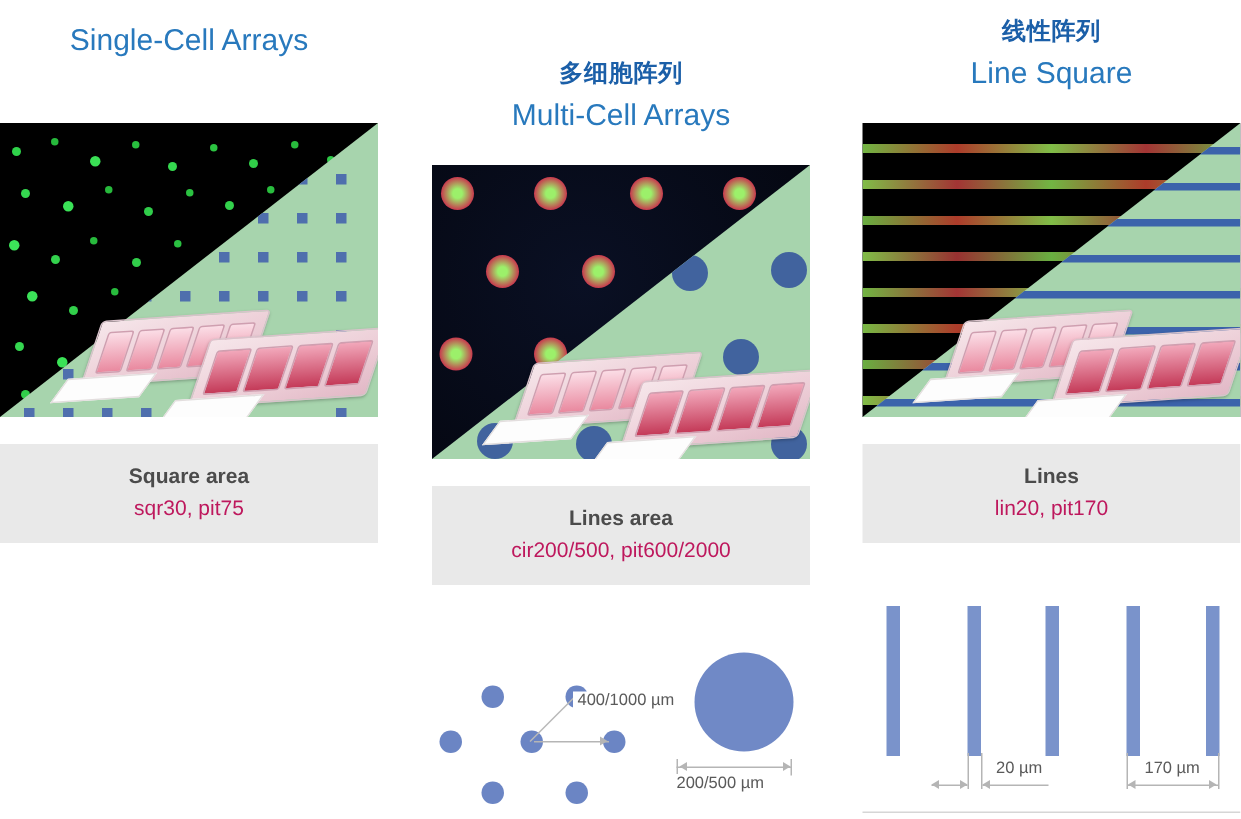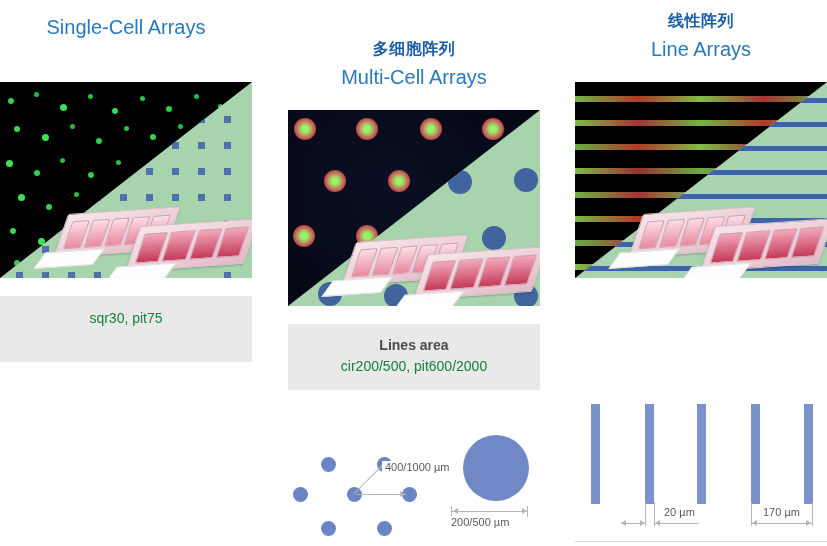--- a/index.html
+++ b/index.html
@@ -71,21 +71,21 @@
   }
 
   
   .caption {
     position: absolute; top: 296px; left: 0;
     width: 252px; height: 66px;
     background: #e9e9e9; text-align: center;
     padding-top: 11px;
   }
   .cap-title { font-size: 14px; font-weight: bold; color: #4b4b4b; line-height: 20px; }
-  .cap-sub   { font-size: 14px; color: #15803d; line-height: 22px; }
+  .cap-sub   { font-size: 14px; color: #be185d; line-height: 22px; }
 
   
   .diagram {
     position: absolute; top: 382px; left: 0;
     width: 252px; height: 160px;
     background: #fff;
     border-bottom: 1px solid #d6d6d6;
   }
   .dsq   { position: absolute; background: #6b85c4; }
   .dcirc { position: absolute; border-radius: 50%; background: #6b85c4; }
@@ -206,20 +206,21 @@
               <div class="well"></div>
               <div class="well"></div>
               <div class="well"></div>
             </div>
           <div class="foot"></div>
         </div>
       </div>
     </div>
 
     <div class="caption">
+      <div class="cap-title">Square area</div>
       <div class="cap-sub">sqr30, pit75</div>
     </div>
 
   </div>
 
   <div class="col col-2">
 
     <div class="head-wrap">
       <div class="head-cn">多细胞阵列</div>
       <div class="head-en">Multi-Cell Arrays</div>
@@ -293,21 +294,21 @@
       <div class="arrow arrow-l" style="left:165px;top:98px;"></div>
       <div class="arrow arrow-r" style="left:234px;top:98px;"></div>
       <div class="dim-label" style="left:160px;top:106px;">200/500 µm</div>
     </div>
   </div>
 
   <div class="col col-3">
 
     <div class="head-wrap">
       <div class="head-cn">线性阵列</div>
-      <div class="head-en">Line Arrays</div>
+      <div class="head-en">Line Square</div>
     </div>
 
     <div class="photo">
       <div class="dark-layer">
         <div class="gline" style="left:0;top:14px;width:252px;height:6px;background:linear-gradient(90deg,#7ec94a,#c0422f,#8ed24f,#b53a3a,#74c248);opacity:.9;"></div>
         <div class="gline" style="left:0;top:38px;width:252px;height:6px;background:linear-gradient(90deg,#8ed24f,#b53a3a,#7ec94a,#c0422f,#84cc4b);opacity:.9;"></div>
         <div class="gline" style="left:0;top:62px;width:252px;height:6px;background:linear-gradient(90deg,#74c248,#c0422f,#8ed24f,#a93636,#7ec94a);opacity:.9;"></div>
         <div class="gline" style="left:0;top:86px;width:252px;height:6px;background:linear-gradient(90deg,#8ed24f,#a93636,#74c248,#c0422f,#8ed24f);opacity:.9;"></div>
         <div class="gline" style="left:0;top:110px;width:252px;height:6px;background:linear-gradient(90deg,#7ec94a,#b53a3a,#8ed24f,#c0422f,#74c248);opacity:.9;"></div>
         <div class="gline" style="left:0;top:134px;width:252px;height:6px;background:linear-gradient(90deg,#84cc4b,#c0422f,#7ec94a,#a93636,#8ed24f);opacity:.9;"></div>
@@ -340,20 +341,24 @@
               <div class="well"></div>
               <div class="well"></div>
               <div class="well"></div>
               <div class="well"></div>
             </div>
           <div class="foot"></div>
         </div>
       </div>
     </div>
 
+    <div class="caption">
+      <div class="cap-title">Lines</div>
+      <div class="cap-sub">lin20, pit170</div>
+    </div>
 
     <div class="diagram">
       <div class="dbar" style="left:16px;top:22px;height:100px;"></div>
       <div class="dbar" style="left:70px;top:22px;height:100px;"></div>
       <div class="dbar" style="left:122px;top:22px;height:100px;"></div>
       <div class="dbar" style="left:176px;top:22px;height:100px;"></div>
       <div class="dbar" style="left:229px;top:22px;height:100px;"></div>
 
       <div class="tick" style="left:70px;top:120px;height:24px;"></div>
       <div class="tick" style="left:79px;top:120px;height:24px;"></div>

